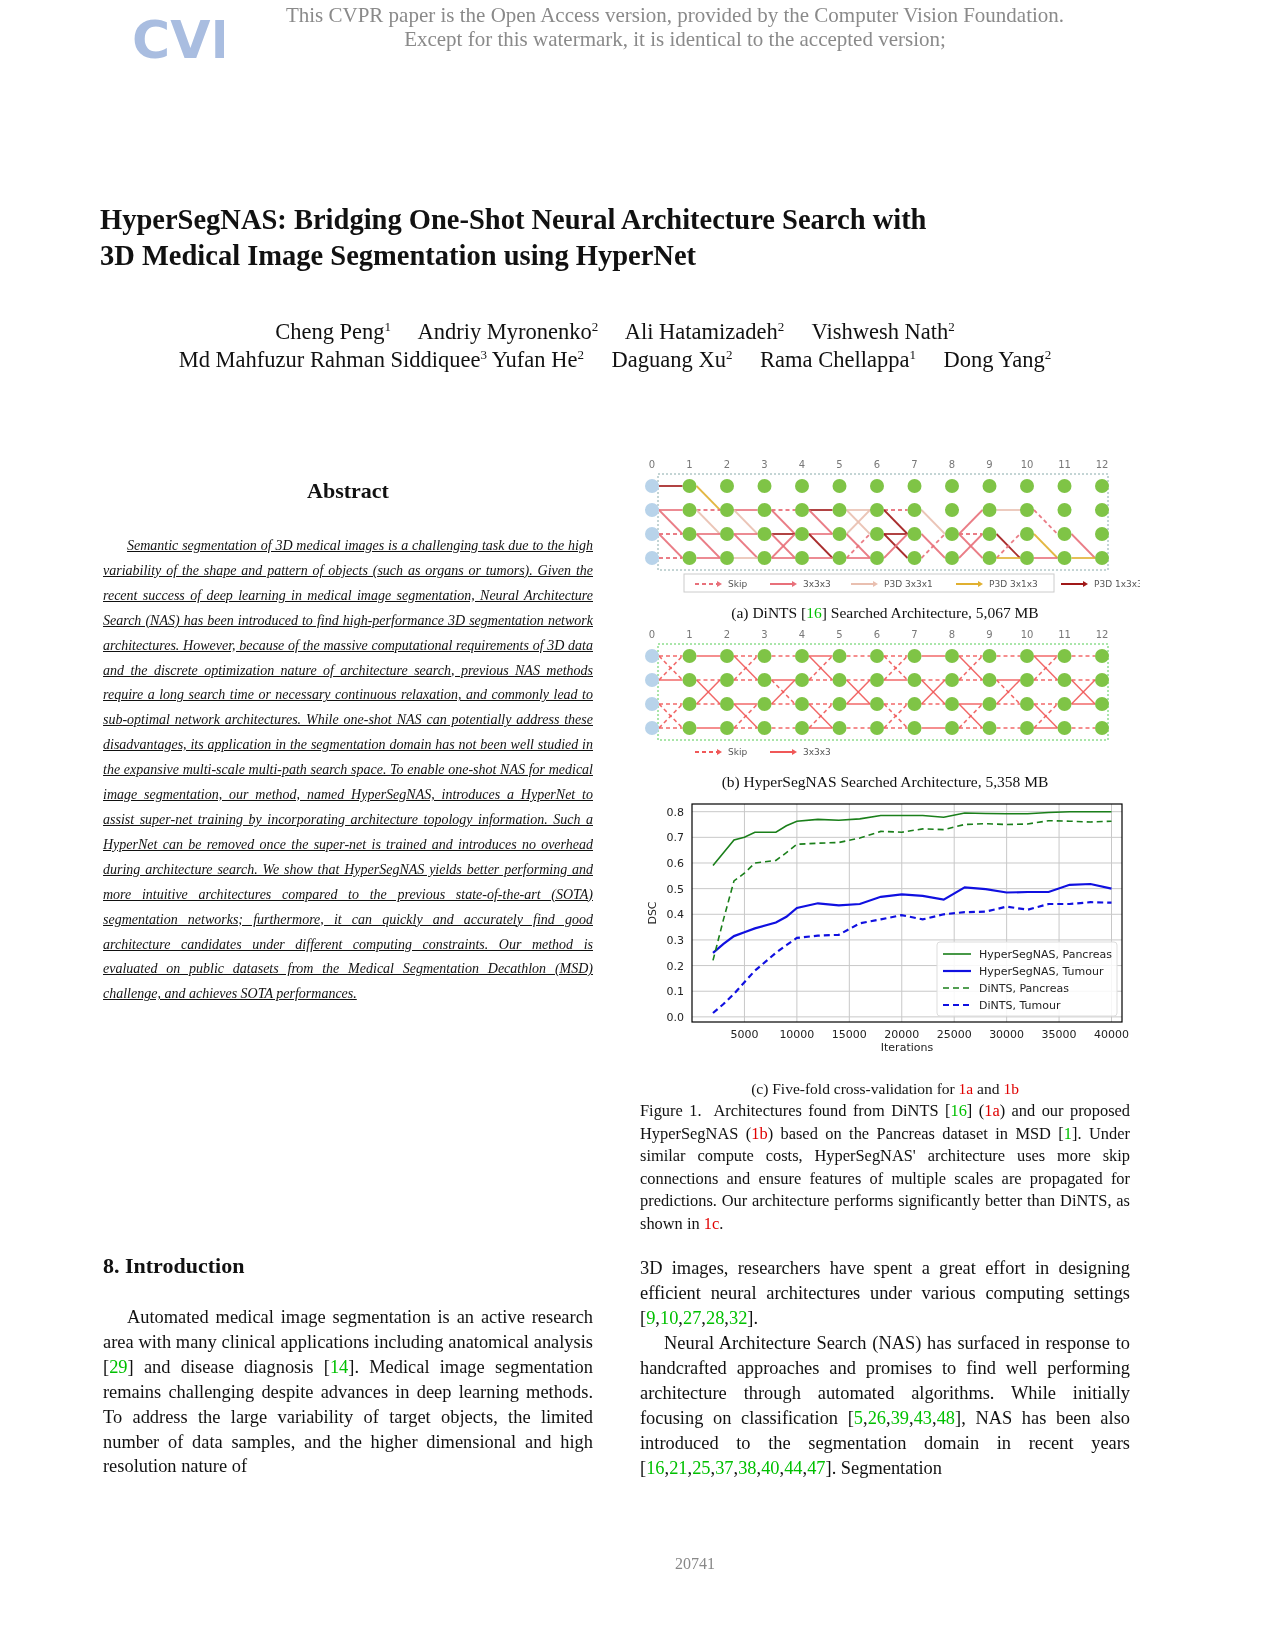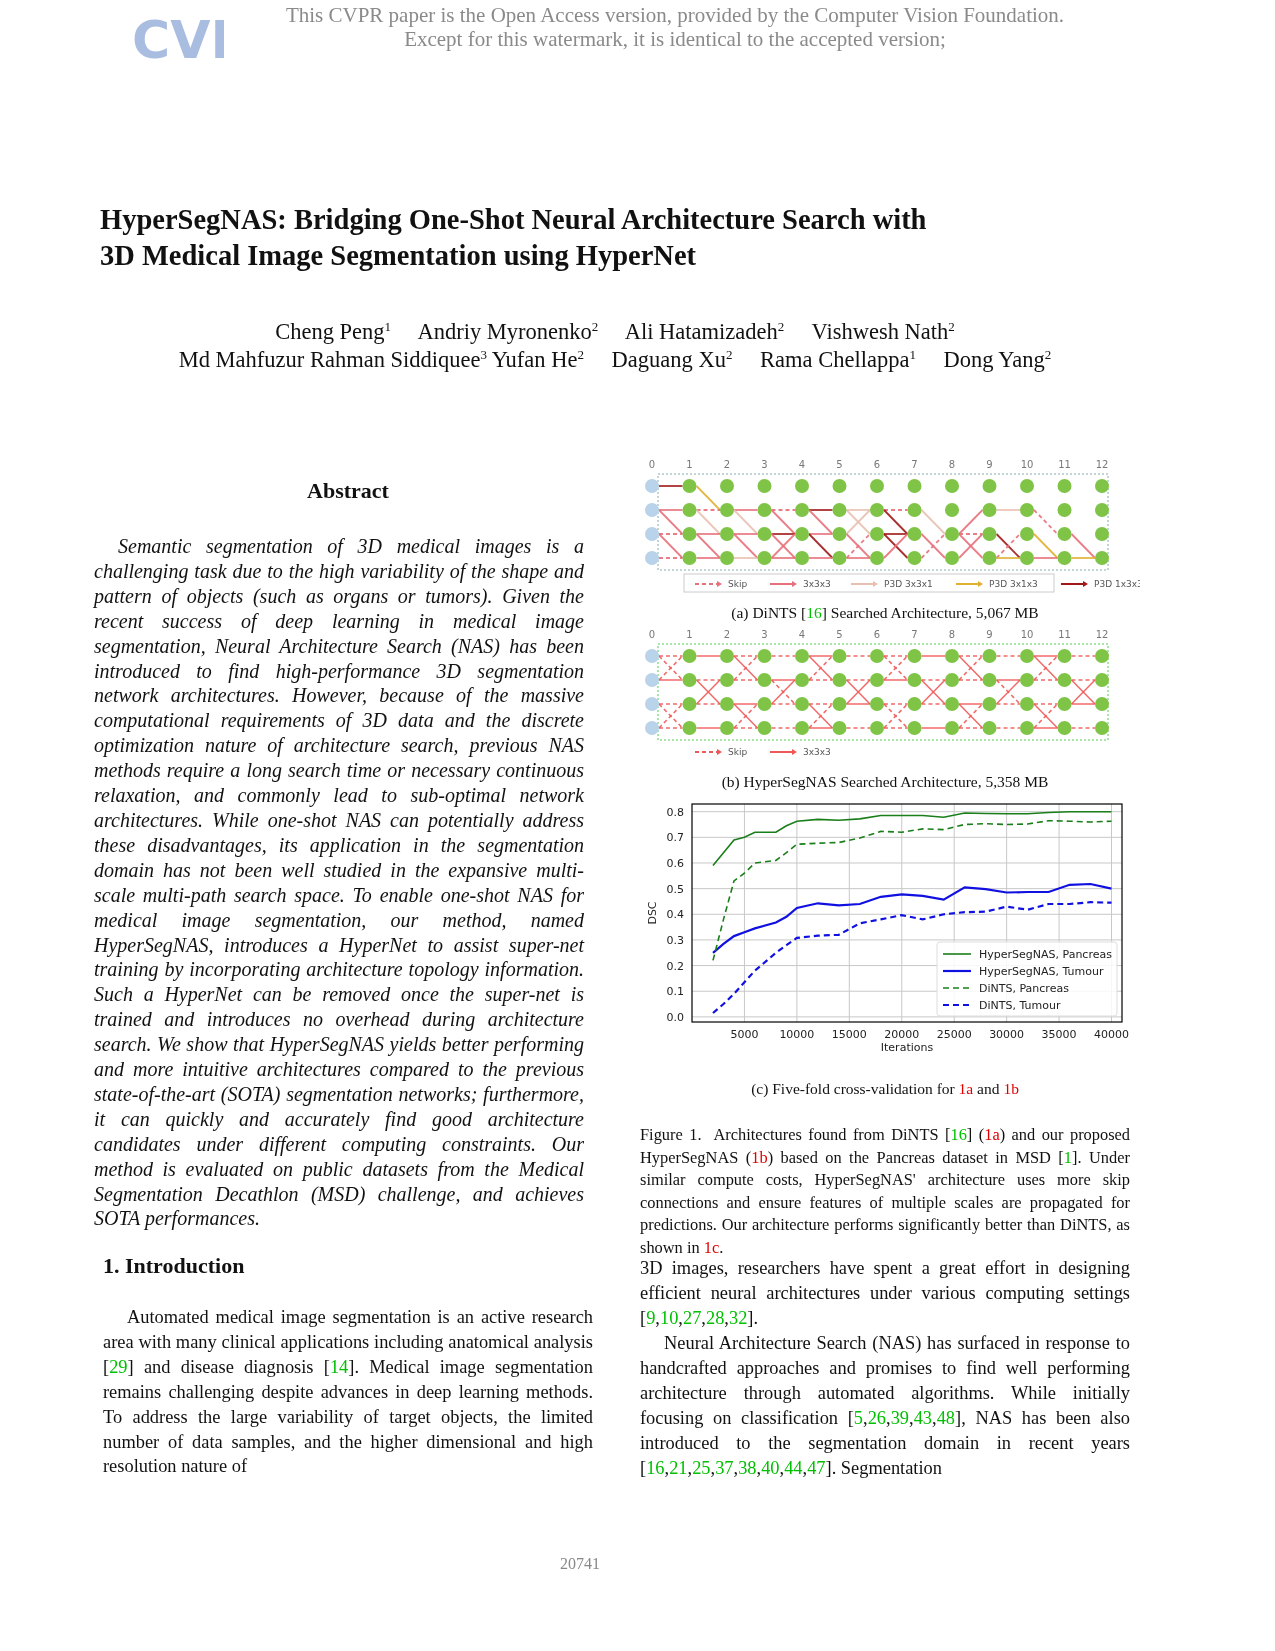--- a/index.html
+++ b/index.html
@@ -8,31 +8,31 @@
   .abs { position: absolute; }
   .wm-logo { left: 132px; top: 8px; width: 92px; height: 64px; }
   .wm-text { left: 250px; top: 4px; width: 850px; text-align: center; color: #8a8a8a;
              font-size: 21px; line-height: 23.5px; }
   .title { left: 100px; top: 202px; width: 1030px; text-align: left; font-weight: bold;
            font-size: 28.5px; line-height: 36px; }
   .authors { left: 80px; top: 318px; width: 1070px; text-align: center; font-size: 22.5px; line-height: 28px; }
   .authors sup { font-size: 13px; vertical-align: 8px; line-height: 0; }
   .authors .sp { display: inline-block; width: 22px; }
   .abstract-h { left: 103px; top: 478px; width: 490px; text-align: center; font-weight: bold; font-size: 22px; }
-  .abstract-body { left: 94px; top: 534px; width: 490px; font-style: italic; font-size: 20px;
-                   line-height: 24.9px; text-align: justify; text-indent: 24px; }
+  .abstract-body { left: 103px; top: 534px; width: 490px; font-style: italic; font-size: 14px;
+                   line-height: 24.9px; text-align: justify; text-indent: 24px; text-decoration: underline; }
   .sec-h { left: 103px; top: 1253px; font-weight: bold; font-size: 22px; }
   .intro-body { left: 103px; top: 1305px; width: 490px; font-size: 18.4px; line-height: 24.9px;
                 text-align: justify; text-indent: 24px; }
   .right-body { left: 640px; width: 490px; font-size: 18.4px; line-height: 24.9px; text-align: justify; }
   .cite { color: #00c000; }
   .ref { color: #e00000; }
   .subcap { width: 490px; left: 640px; text-align: center; font-size: 15.5px; }
-  .figcap { left: 640px; top: 1124px; width: 490px; font-size: 16.4px; line-height: 22.6px; text-align: justify; }
-  .pagenum { left: 560px; top: 1555px; width: 155px; text-align: left; font-size: 16px; color: #888; }
+  .figcap { left: 640px; top: 1100px; width: 490px; font-size: 16.4px; line-height: 22.6px; text-align: justify; }
+  .pagenum { left: 560px; top: 1555px; width: 155px; text-align: right; font-size: 16px; color: #888; }
   svg text { font-family: "DejaVu Sans", sans-serif; }
 </style>
 </head>
 <body>
 
 <div class="abs wm-logo">
   <svg width="92" height="64" viewBox="0 0 92 64">
     <text x="0" y="50" font-size="52" font-weight="bold" fill="#a9bde0" style="font-family:'DejaVu Sans',sans-serif">CVF</text>
   </svg>
 </div>
@@ -58,21 +58,21 @@
     <span>Yufan He</span><sup>2</sup><span class="sp"></span>
     <span>Daguang Xu</span><sup>2</sup><span class="sp"></span>
     <span>Rama Chellappa</span><sup>1</sup><span class="sp"></span>
     <span>Dong Yang</span><sup>2</sup>
   </div>
 </div>
 
 <div class="abs abstract-h">Abstract</div>
 <div class="abs abstract-body">Semantic segmentation of 3D medical images is a challenging task due to the high variability of the shape and pattern of objects (such as organs or tumors). Given the recent success of deep learning in medical image segmentation, Neural Architecture Search (NAS) has been introduced to find high-performance 3D segmentation network architectures. However, because of the massive computational requirements of 3D data and the discrete optimization nature of architecture search, previous NAS methods require a long search time or necessary continuous relaxation, and commonly lead to sub-optimal network architectures. While one-shot NAS can potentially address these disadvantages, its application in the segmentation domain has not been well studied in the expansive multi-scale multi-path search space. To enable one-shot NAS for medical image segmentation, our method, named HyperSegNAS, introduces a HyperNet to assist super-net training by incorporating architecture topology information. Such a HyperNet can be removed once the super-net is trained and introduces no overhead during architecture search. We show that HyperSegNAS yields better performing and more intuitive architectures compared to the previous state-of-the-art (SOTA) segmentation networks; furthermore, it can quickly and accurately find good architecture candidates under different computing constraints. Our method is evaluated on public datasets from the Medical Segmentation Decathlon (MSD) challenge, and achieves SOTA performances.</div>
 
-<div class="abs sec-h">1. Introduction</div>
+<div class="abs sec-h">8. Introduction</div>
 <div class="abs intro-body"><span>Automated medical image segmentation is an active research area with many clinical applications including anatomical analysis [</span><span class="cite">29</span><span>] and disease diagnosis [</span><span class="cite">14</span><span>]. Medical image segmentation remains challenging despite advances in deep learning methods. To address the large variability of target objects, the limited number of data samples, and the higher dimensional and high resolution nature of</span></div>
 
 <svg class="abs" style="left:640px; top:458px;" width="500" height="140" viewBox="0 0 500 140" id="arch-a">
     <text x="12" y="10" font-size="10" fill="#777" text-anchor="middle">0</text>
     <text x="49.5" y="10" font-size="10" fill="#777" text-anchor="middle">1</text>
     <text x="87" y="10" font-size="10" fill="#777" text-anchor="middle">2</text>
     <text x="124.5" y="10" font-size="10" fill="#777" text-anchor="middle">3</text>
     <text x="162" y="10" font-size="10" fill="#777" text-anchor="middle">4</text>
     <text x="199.5" y="10" font-size="10" fill="#777" text-anchor="middle">5</text>
     <text x="237" y="10" font-size="10" fill="#777" text-anchor="middle">6</text>

